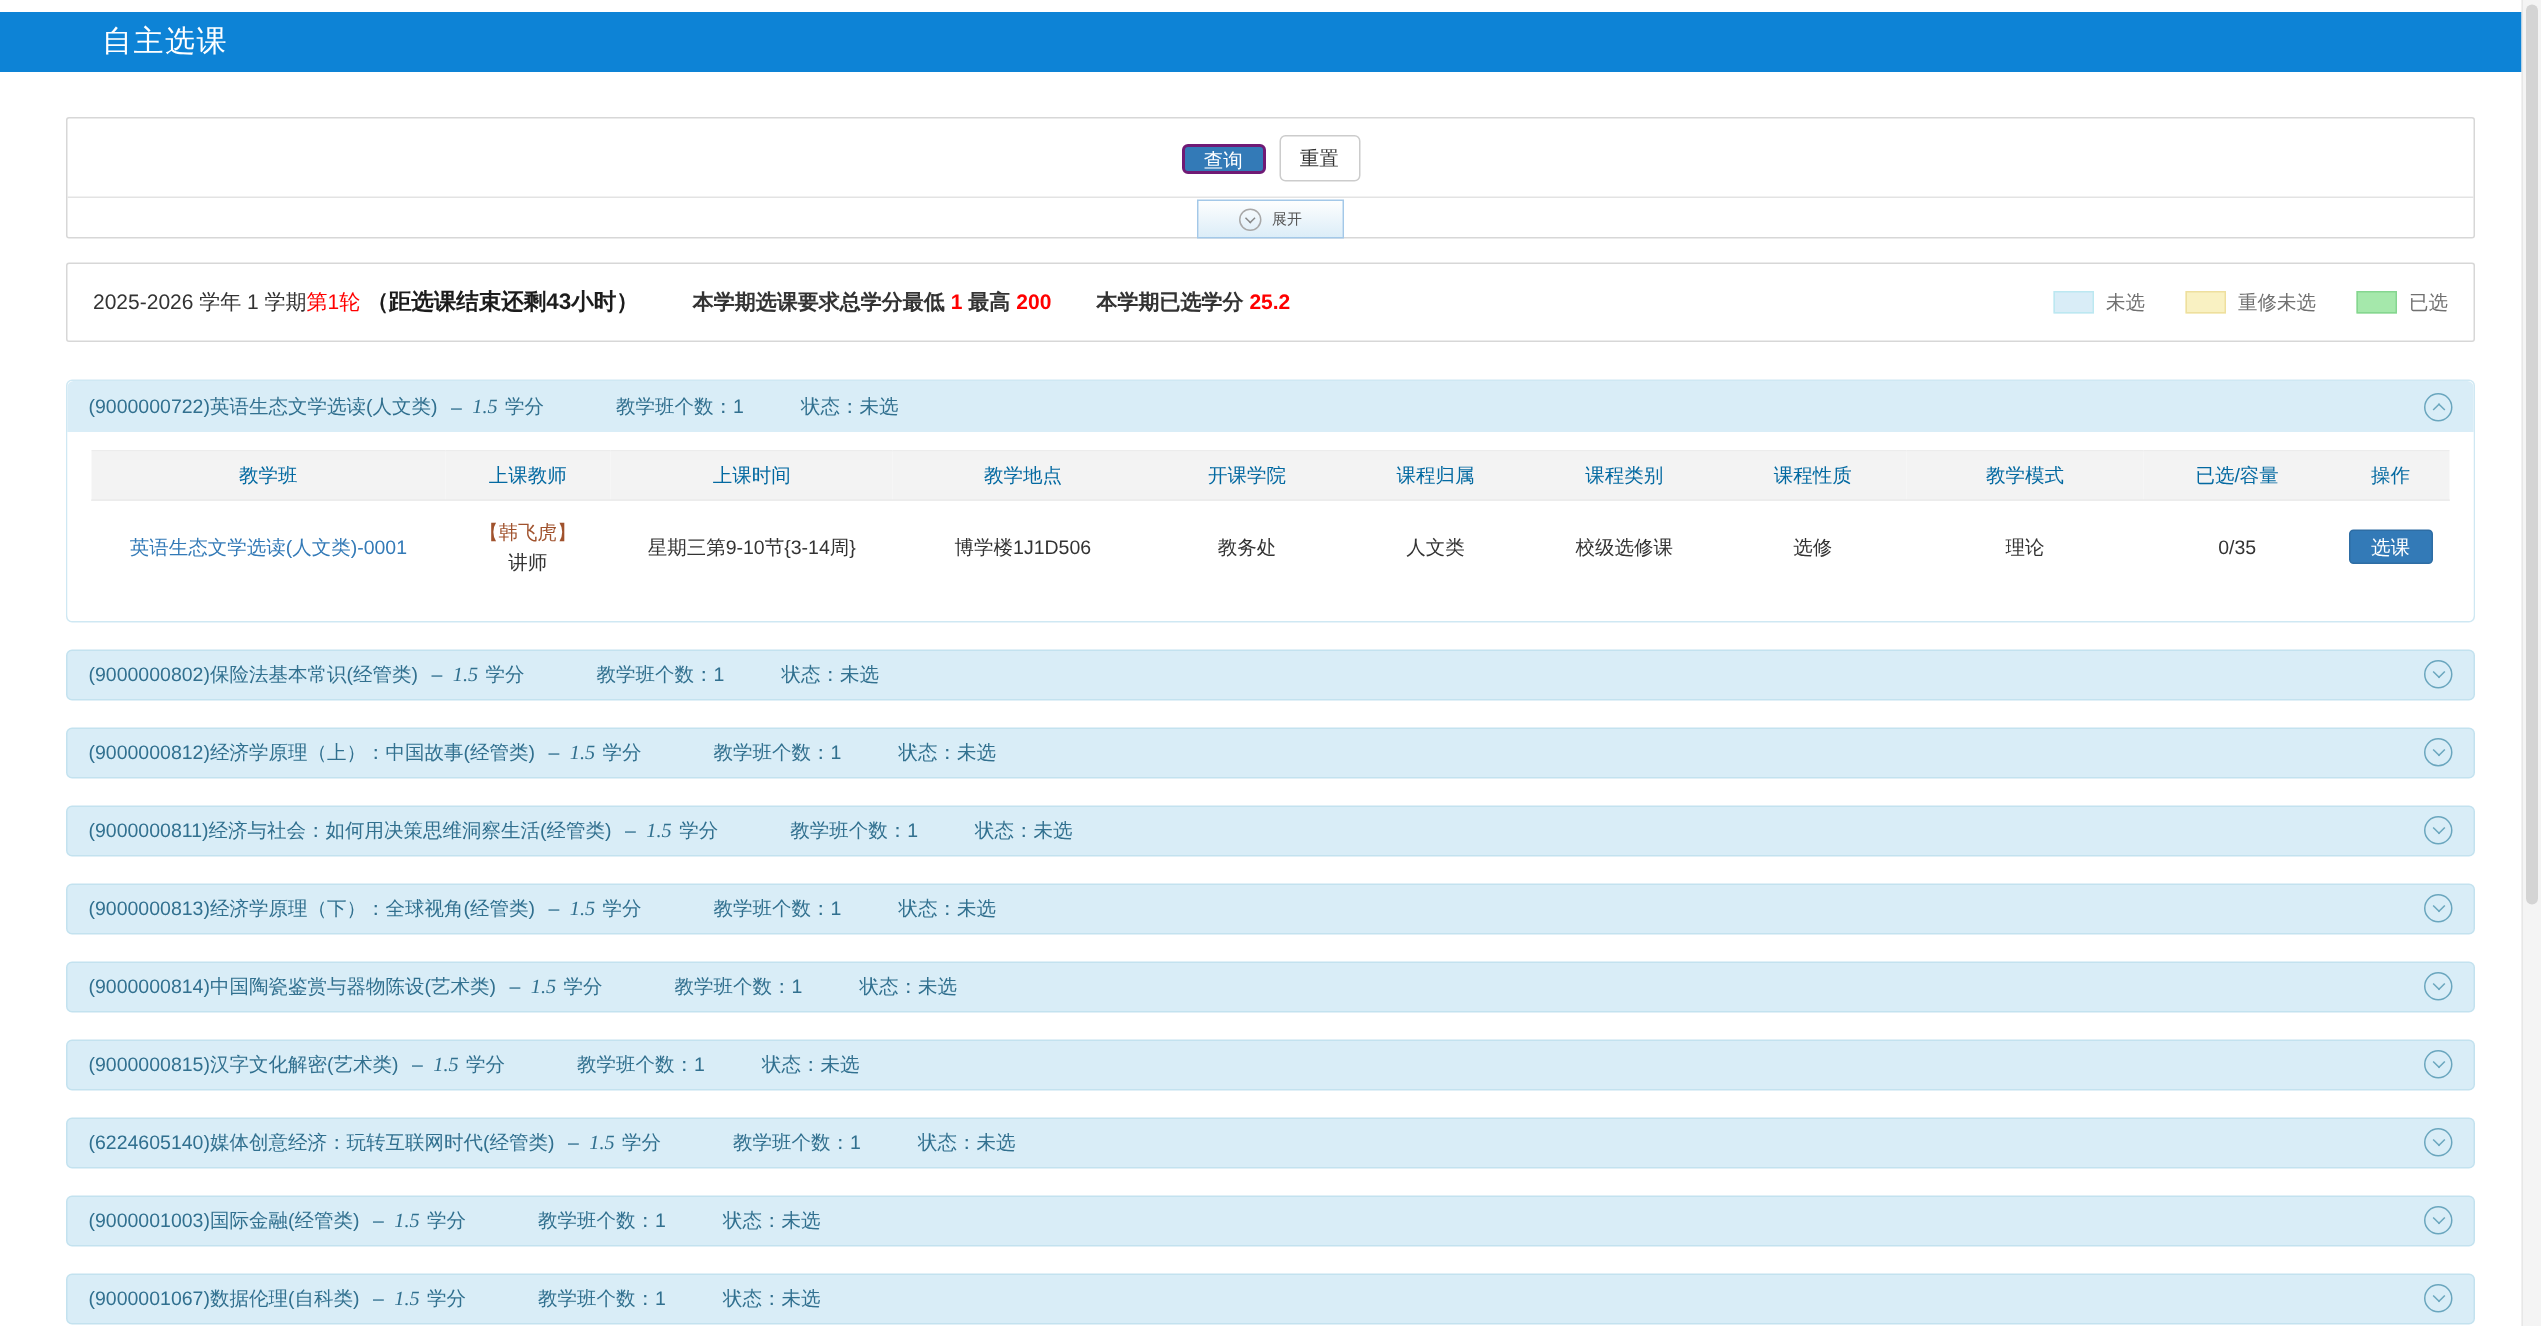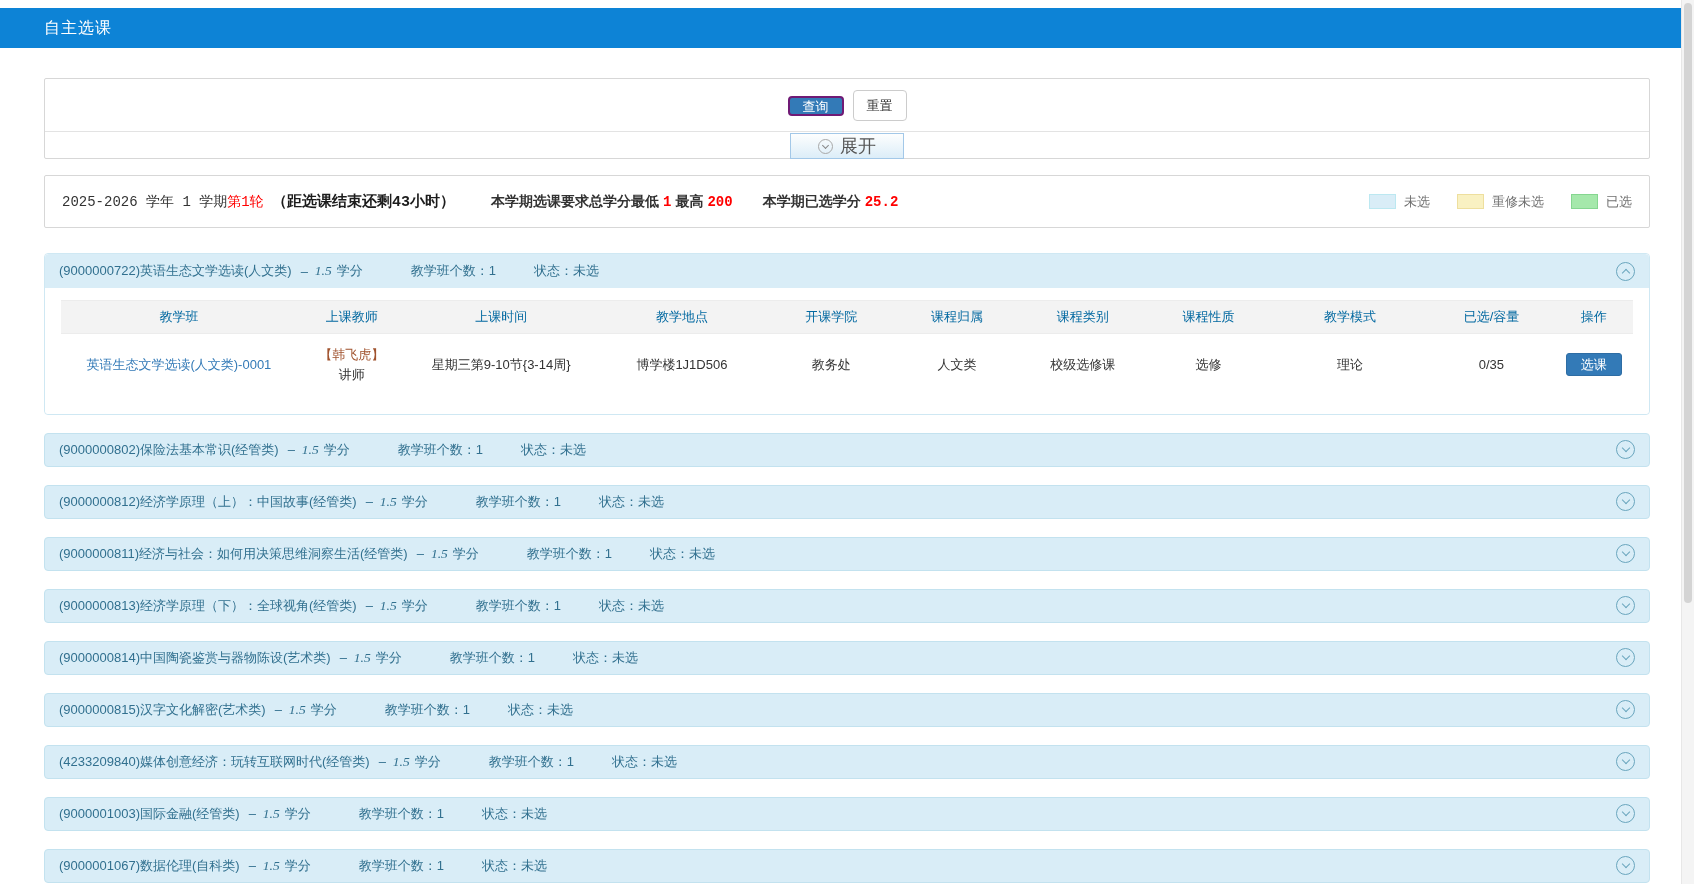--- a/index.html
+++ b/index.html
@@ -2,48 +2,48 @@
 <html><head>
 <meta charset="utf-8">
 <style>
   * { box-sizing: border-box; margin: 0; padding: 0; }
   html,body { width:1694px; height:884px; }
   body {
     font-family: "Liberation Sans", "DejaVu Sans", sans-serif;
     background:#ffffff; overflow:hidden; position:relative;
   }
   .top-strip { height:8px; background:#ffffff; }
-  .topbar { height:40px; background:#0d83d6; color:#fff; font-size:16px;
-            line-height:40px; padding-left:44px; letter-spacing:1px; }
+  .topbar { height:40px; background:#0d83d6; color:#fff; font-size:20px;
+            line-height:40px; padding-left:68px; letter-spacing:1px; }
   .content { padding:0 44px; }
   .card { background:#fff; border:1px solid #d7d7d7; border-radius:2px; }
 
   
   .search-card { margin-top:30px; }
   .search-row { display:flex; justify-content:center; align-items:center;
                 padding:11px 0 10px; gap:9px; }
   .search-input { width:925px; height:31px; border:1px solid #cccccc; border-radius:3px;
                   padding:0 10px; font-size:13px; color:#555; outline:none; }
   .search-input::placeholder { color:#b0b0b0; }
   .btn-query { height:20px; padding:0 13px; background:#337ab7; color:#fff;
                border:2px solid #701a75; border-radius:4px; font-size:13px; cursor:pointer; }
   .btn-reset { height:31px; padding:0 13px; background:#fff; color:#333;
                border:1px solid #cccccc; border-radius:4px; font-size:13px; cursor:pointer; }
   .expand-strip { border-top:1px solid #e3e3e3; height:27px; position:relative; }
   .expand-tab { position:absolute; left:50%; transform:translateX(-50%); bottom:-1px;
                 height:26px; padding:0 27px; background:linear-gradient(#fdfefe,#dcedf8);
                 border:1px solid #a3c8e8; display:flex; align-items:center; gap:7px;
-                font-size:18px; color:#555; cursor:pointer; }
+                font-size:10px; color:#555; cursor:pointer; }
   .circle-chev { width:15px; height:15px; border-radius:50%; border:1px solid #a8a8a8;
                  display:inline-flex; align-items:center; justify-content:center; }
   .circle-chev i { display:block; width:5px; height:5px; border-right:1px solid #888;
                    border-bottom:1px solid #888; transform:rotate(45deg); margin-top:-2px; }
 
   
-  .info-card { margin-top:16px; height:53px; display:flex; align-items:center; padding:15px 17px;font-family:Liberation Mono, monospace; }
+  .info-card { margin-top:16px; height:53px; display:flex; align-items:center; padding:15px 17px; }
   .sem-text { font-size:14px; color:#333; }
   .red { color:#ff0000; }
   .countdown { font-weight:bold; font-size:15px; color:#1c1c1c; }
   .rule { margin-left:36px; font-size:14px; color:#333; font-weight:bold; }
   .rule .red { margin:0 4px; }
   .rule .sel-label { margin-left:26px; }
   .legend { margin-left:auto; display:flex; align-items:center; gap:27px; }
   .legend-item { display:flex; align-items:center; gap:8px; font-size:13px; color:#707070; }
   .swatch { width:27px; height:15px; }
   .sw-unsel  { background:#d9edf7; border:1px solid #bce8f1; }
@@ -283,21 +283,21 @@
         <span class="c-meta1"><span>教学班个数：</span><span>1</span></span>
         <span class="c-meta2"><span>状态：</span><span>未选</span></span>
         <span class="row-chev down">
             <i></i>
           </span>
       </div>
     </div>
 
     <div class="course-block">
       <div class="course-row">
-        <span>(4233209840)媒体创意经济：玩转互联网时代(经管类)</span>
+        <span>(6224605140)媒体创意经济：玩转互联网时代(经管类)</span>
         <span class="c-dash">–</span>
         <span class="c-credits">1.5</span>
         <span>学分</span>
         <span class="c-meta1"><span>教学班个数：</span><span>1</span></span>
         <span class="c-meta2"><span>状态：</span><span>未选</span></span>
         <span class="row-chev down">
             <i></i>
           </span>
       </div>
     </div>

